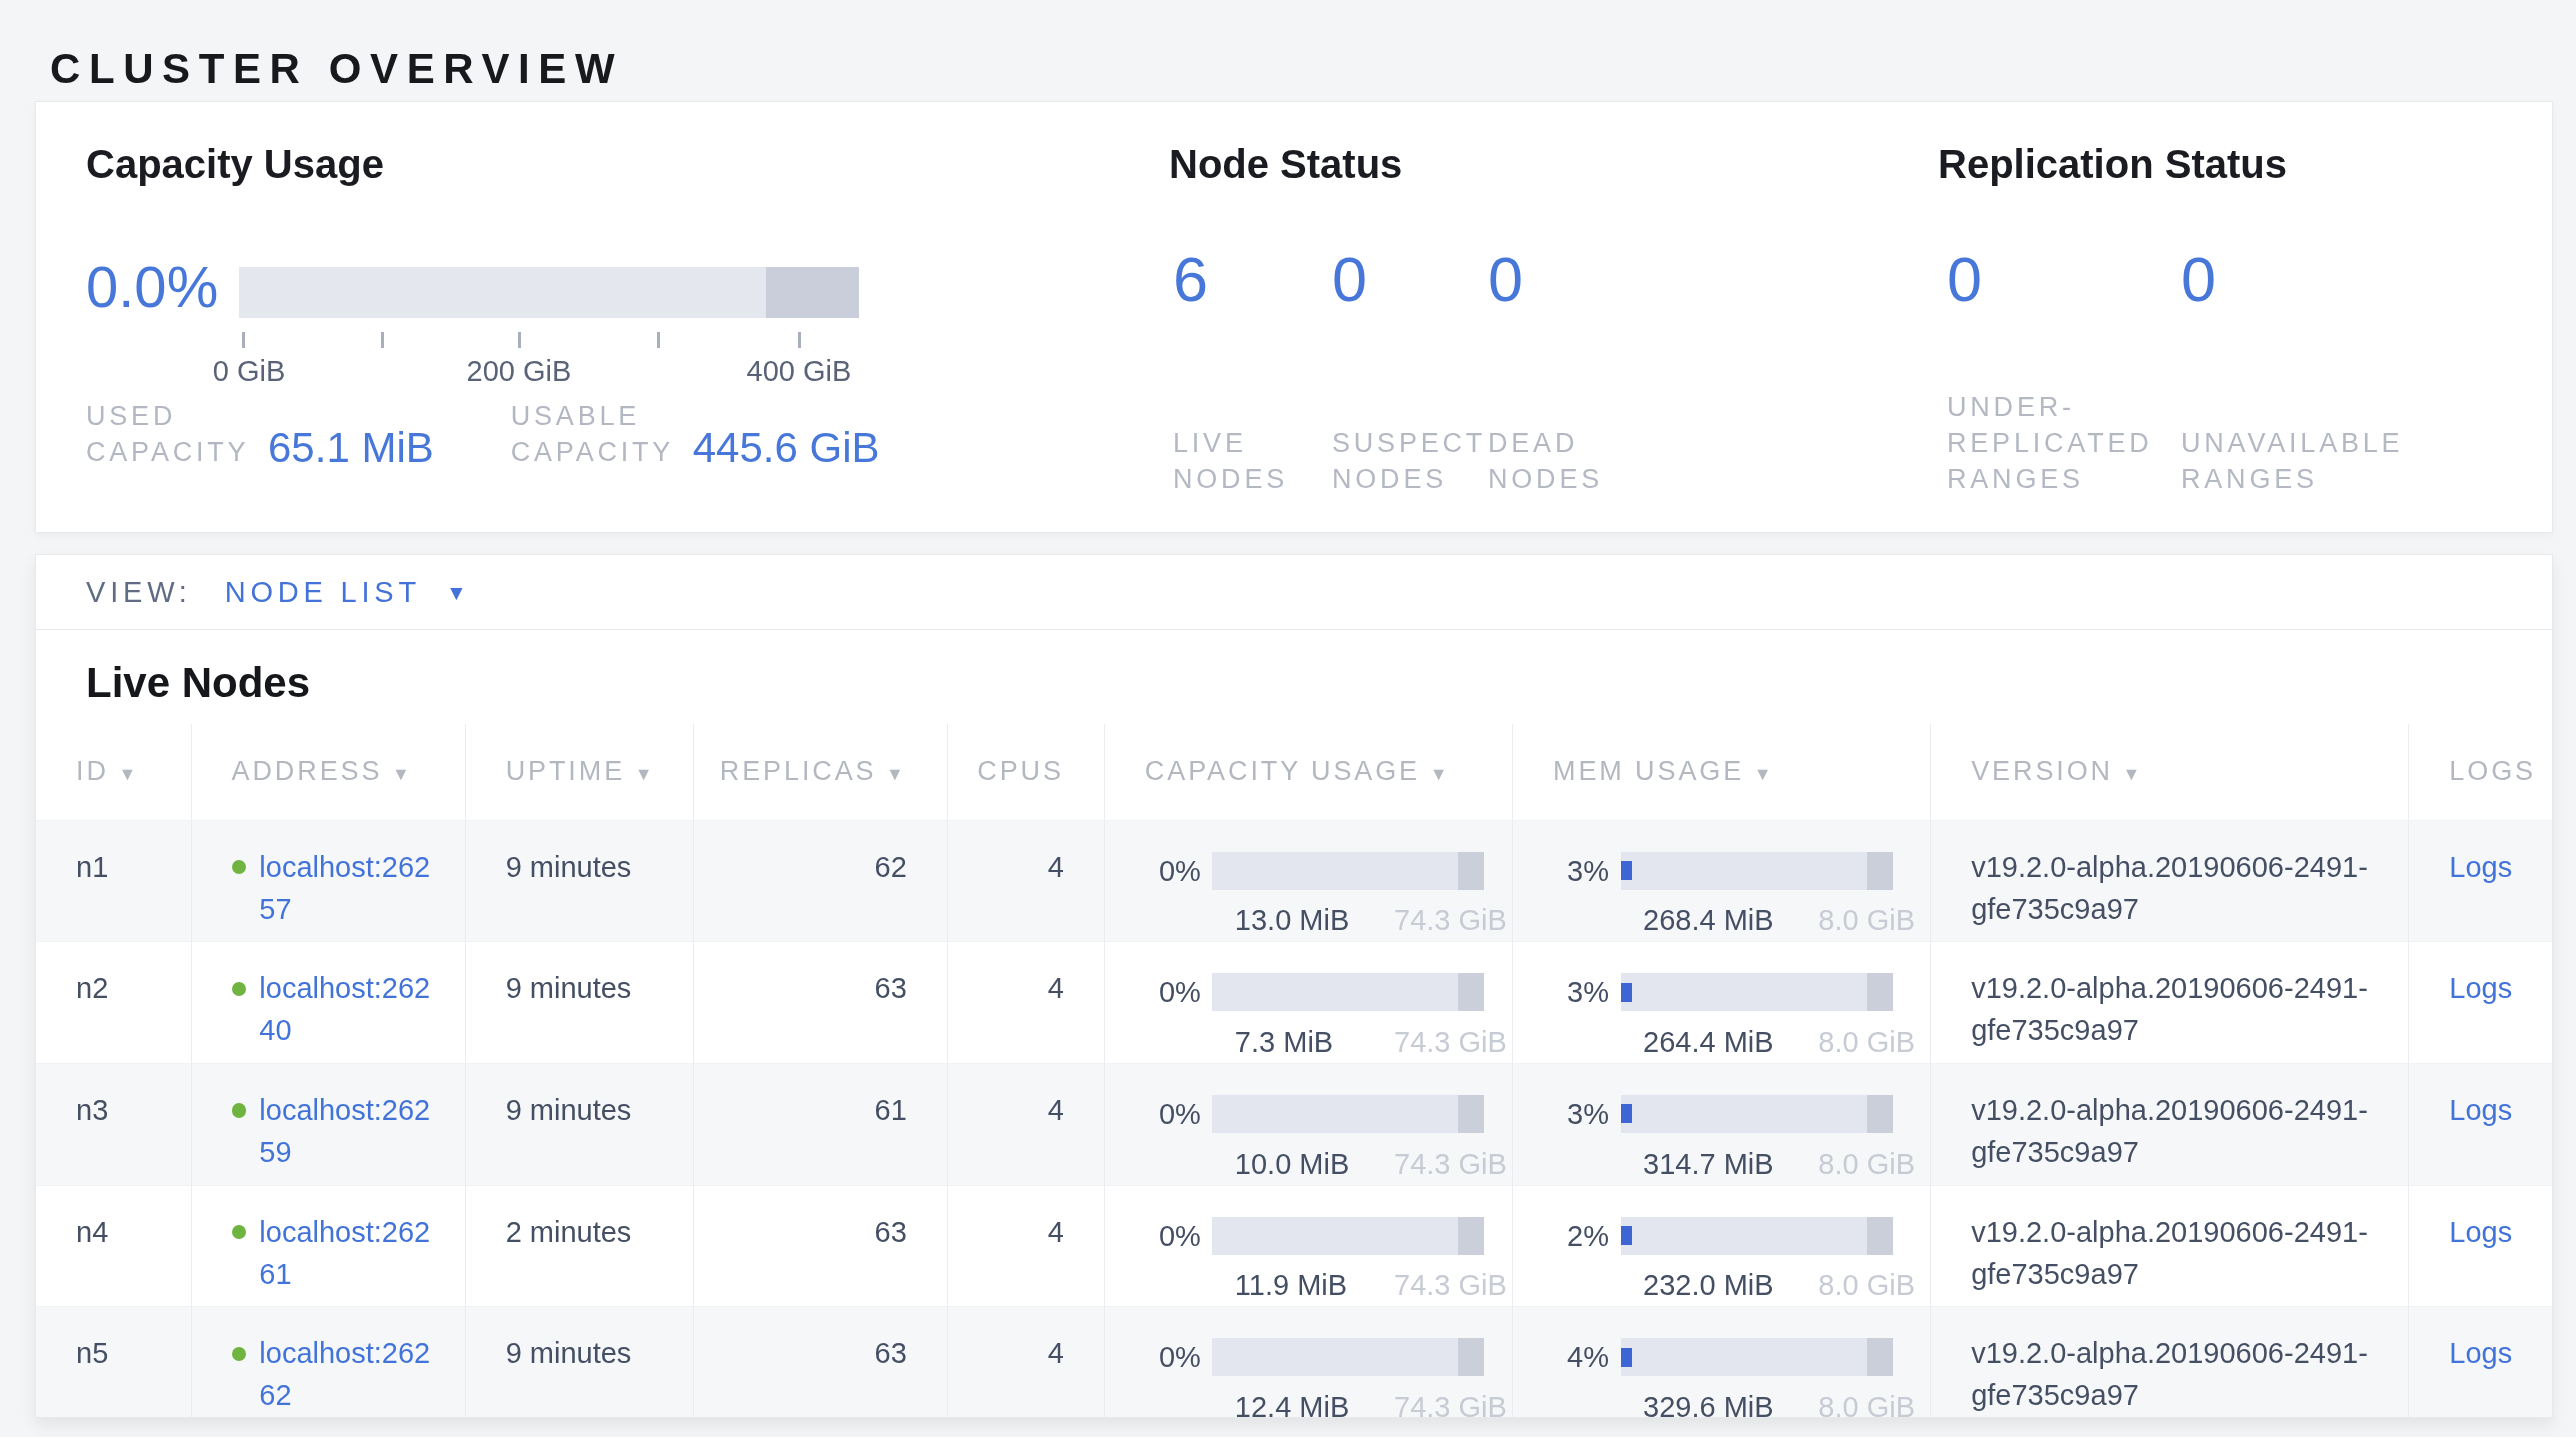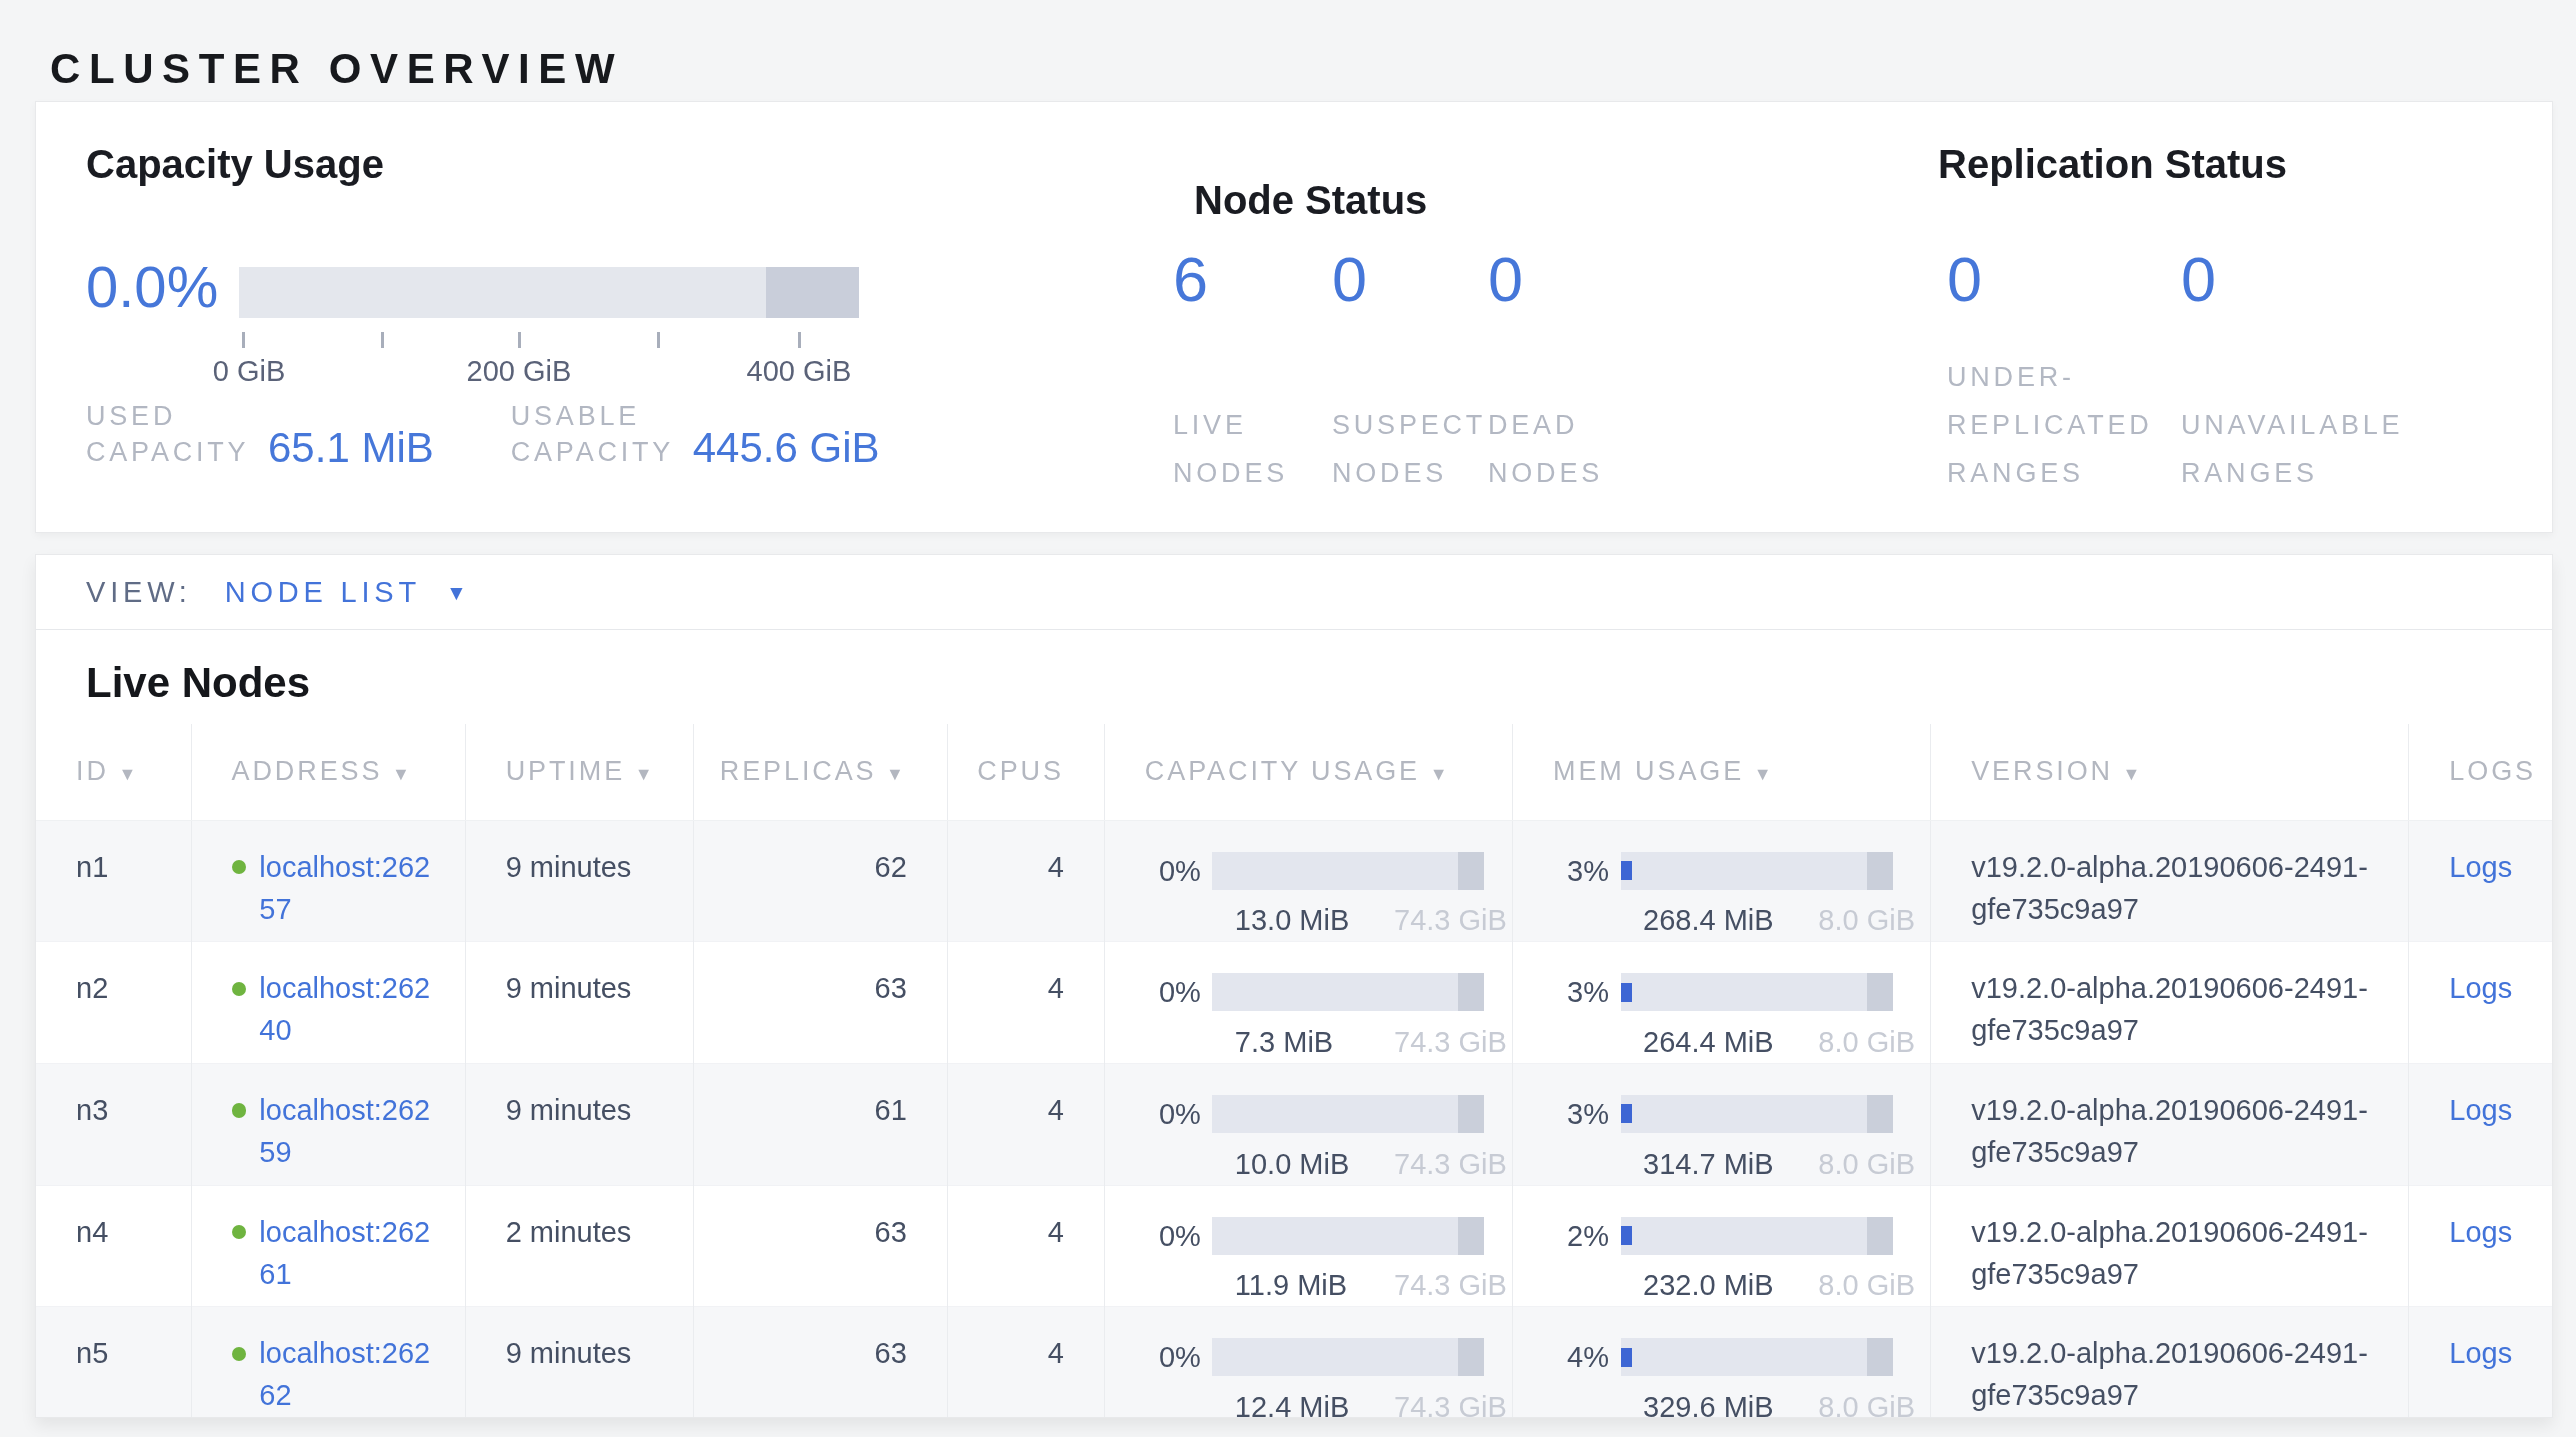--- a/index.html
+++ b/index.html
@@ -16,21 +16,21 @@
   }
   .card {
     position:absolute; left:35px; width:2518px; background:#FFFFFF;
     border:1px solid #E8E9EB;
   }
   .card-top { top:101px; height:432px; box-shadow:0 2.9px 7.7px rgba(0,0,0,0.04); }
   .card-main { top:554px; height:864px; overflow:hidden; box-shadow:0 7.7px 15.3px rgba(0,0,0,0.07); }
 
   .sec-title { position:absolute; top:40px; font-size:40px; font-weight:700; color:#1A1C22; margin:0; }
   .t-cap  { left:50px; }
-  .t-node { left:1158px;margin-top:36px; }
+  .t-node { left:1133px; }
   .t-repl { left:1902px; }
 
   .big-pct {
     position:absolute; left:50px; top:151px;
     font-size:58px; font-weight:500; color:#4677D9;
   }
   .cap-bar { position:absolute; left:203px; top:165px; width:620px; height:51px; background:#E4E7ED; }
   .cap-bar-dark { position:absolute; right:0; top:0; width:93px; height:100%; background:#C9CEDA; }
   .cap-bar-fill { position:absolute; left:0; top:0; height:100%; background:#4677D9; }
   .tick { position:absolute; top:230px; width:2.9px; height:16.3px; background:#A8AEBB; }
@@ -45,21 +45,21 @@
   }
   .sum-label.second { margin-left:77px; }
   .sum-value { font-size:42px; color:#4677D9; font-weight:500; margin-left:19px; margin-bottom:-1.9px; white-space:nowrap; }
 
   .stats-row { position:absolute; top:144px; display:flex; }
   .stats-node { left:1137px; }
   .stats-repl { left:1911px; }
   .stat-col { display:flex; flex-direction:column; justify-content:space-between; height:251px; }
   .stat-value { font-size:63px; font-weight:500; color:#4677D9; line-height:67px; }
   .stat-label {
-    font-size:27px; letter-spacing:3.8px; line-height:48px; color:#B3B8C3;
+    font-size:27px; letter-spacing:3.8px; line-height:36px; color:#B3B8C3;
     text-transform:uppercase;
   }
 
   .viewbar {
     height:75px; border-bottom:1.9px solid #E6E8EB;
     display:flex; align-items:center; padding-left:50px;
   }
   .view-label { font-size:29px; letter-spacing:4.8px; color:#606C86; }
   .view-select { display:flex; align-items:center; cursor:pointer; margin-left:33px; }
   .view-value { font-size:29px; letter-spacing:4.8px; color:#4373D9; }

